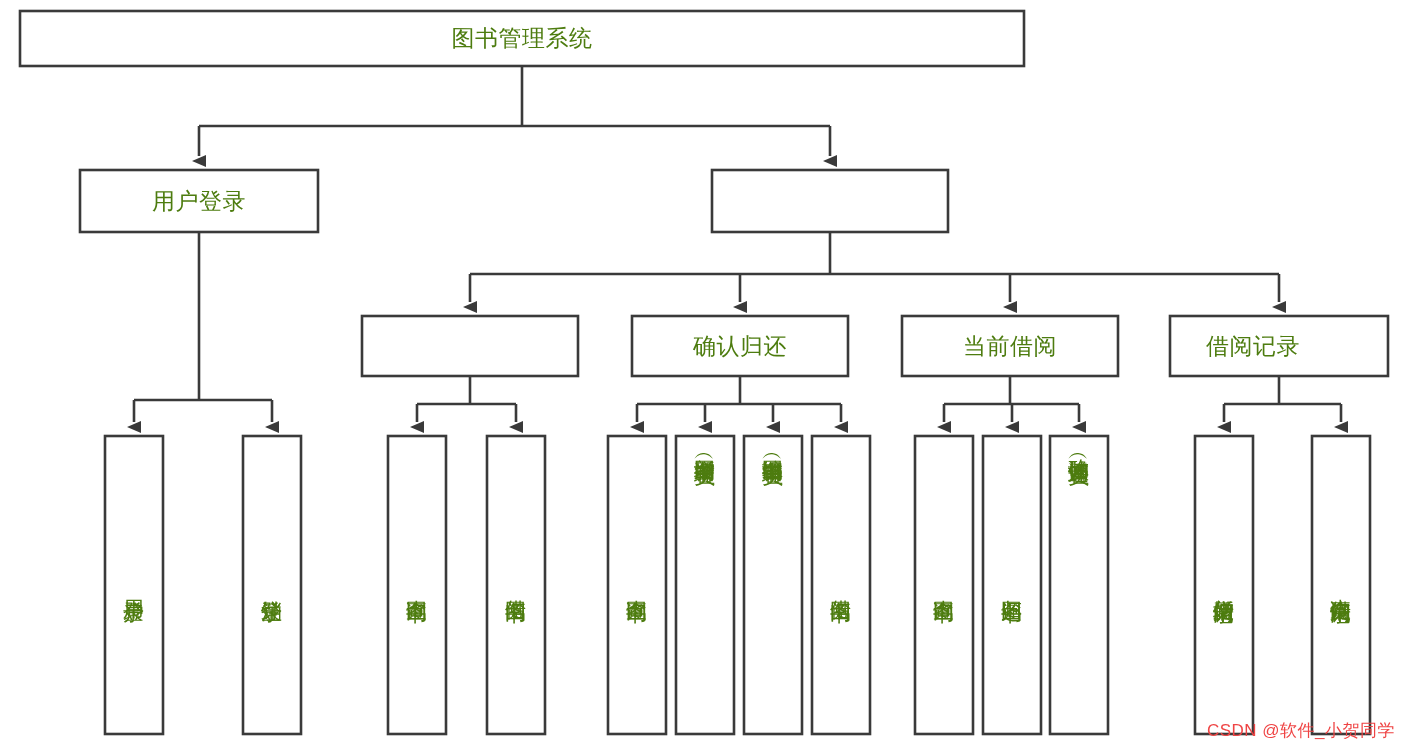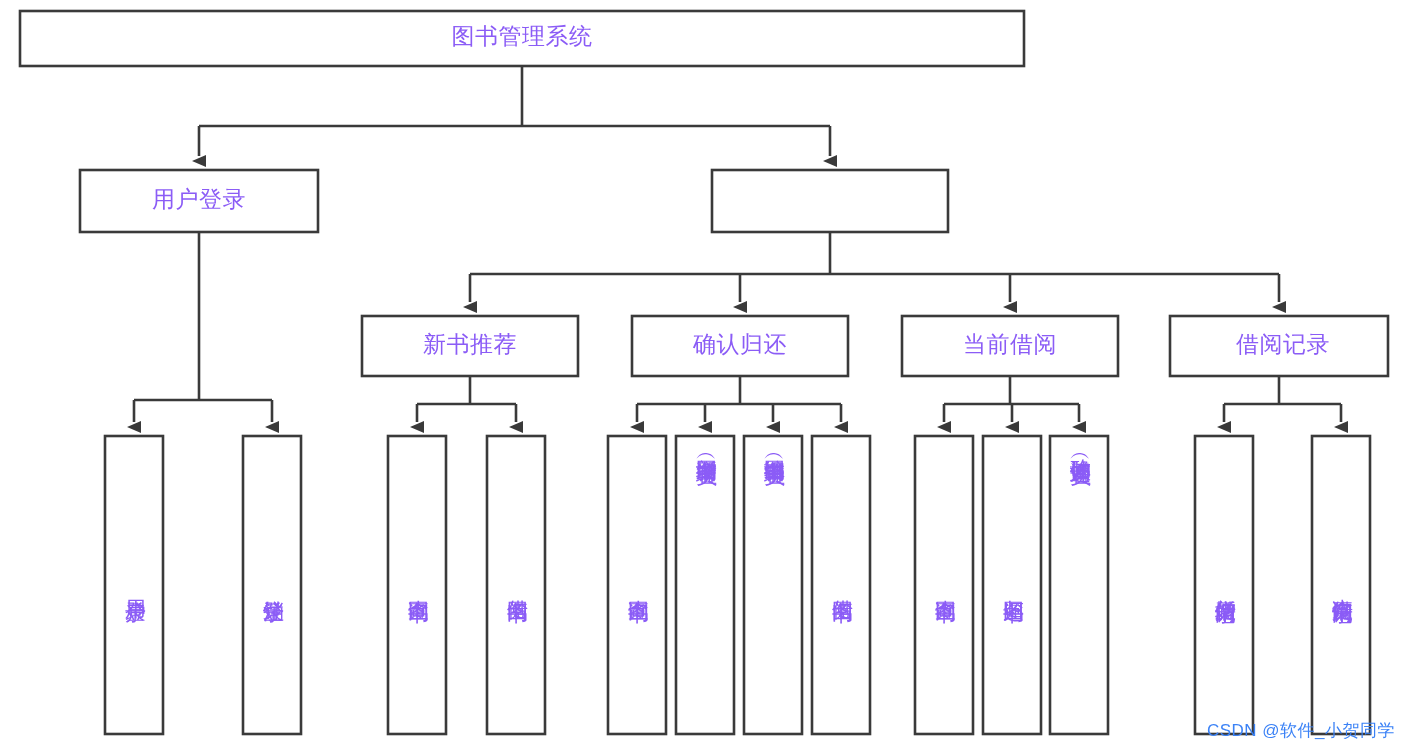--- a/index.html
+++ b/index.html
@@ -38,22 +38,22 @@
   }
   .arrow-head {
     fill: #3a3a3a;
     stroke: none;
   }
   .node-label {
     position: absolute;
     display: flex;
     align-items: center;
     justify-content: center;
-    color: #8b5cf6;
-    font-family: Liberation Mono, monospace;
+    color: #4d7c0f;
+    font-family: Liberation Sans, sans-serif;
     pointer-events: none;
     text-align: center;
     line-height: 1.15;
   }
   .node-label.horizontal {
     font-size: 23px;
     letter-spacing: 0.5px;
   }
   .node-label.vertical {
     writing-mode: vertical-rl;
@@ -67,21 +67,21 @@
   }
   .node-label.vertical.centered {
     justify-content: center;
     padding-top: 0;
   }
   #watermark {
     position: absolute;
     right: 10px;
     bottom: 5px;
     font-size: 17px;
-    color: #3b82f6;
+    color: #ef4444;
     font-family: "Liberation Sans", "DejaVu Sans", sans-serif;
     white-space: nowrap;
     letter-spacing: 0.5px;
   }
 </style>
 </head>
 <body>
 
 <div id="diagram-root">
 
@@ -163,24 +163,23 @@
       <path class="connector" d="M1224,404 L1341,404"></path>
       <path class="connector" d="M1224,404 L1224,422" marker-end="url(#arrow)"></path>
       <path class="connector" d="M1341,404 L1341,422" marker-end="url(#arrow)"></path>
     </g>
   </svg>
 
   <div class="node-label horizontal" style="left:20px;  top:11px;  width:1004px; height:55px;">图书管理系统</div>
 
   <div class="node-label horizontal" style="left:80px;  top:170px; width:238px; height:62px;">用户登录</div>
 
-  <div class="node-label horizontal" style="left:362px;  top:316px; width:216px; height:60px;">新书推荐</div>
   <div class="node-label horizontal" style="left:632px;  top:316px; width:216px; height:60px;">确认归还</div>
   <div class="node-label horizontal" style="left:902px;  top:316px; width:216px; height:60px;">当前借阅</div>
-  <div class="node-label horizontal" style="left:1174px; top:316px; width:218px; height:60px;">借阅记录</div>
+  <div class="node-label horizontal" style="left:1144px; top:316px; width:218px; height:60px;">借阅记录</div>
 
   <div class="node-label vertical centered" style="left:105px; top:436px; width:58px; height:298px;">用户登录</div>
   <div class="node-label vertical centered" style="left:243px; top:436px; width:58px; height:298px;">注销登录</div>
 
   <div class="node-label vertical centered" style="left:388px; top:436px; width:58px; height:298px;">查询图书</div>
   <div class="node-label vertical centered" style="left:487px; top:436px; width:58px; height:298px;">借阅图书</div>
 
   <div class="node-label vertical centered" style="left:608px; top:436px; width:58px; height:298px;">查询图书</div>
   <div class="node-label vertical" style="left:676px; top:436px; width:58px; height:298px;">新增图书（管理员）</div>
   <div class="node-label vertical" style="left:744px; top:436px; width:58px; height:298px;">编辑图书（管理员）</div>

